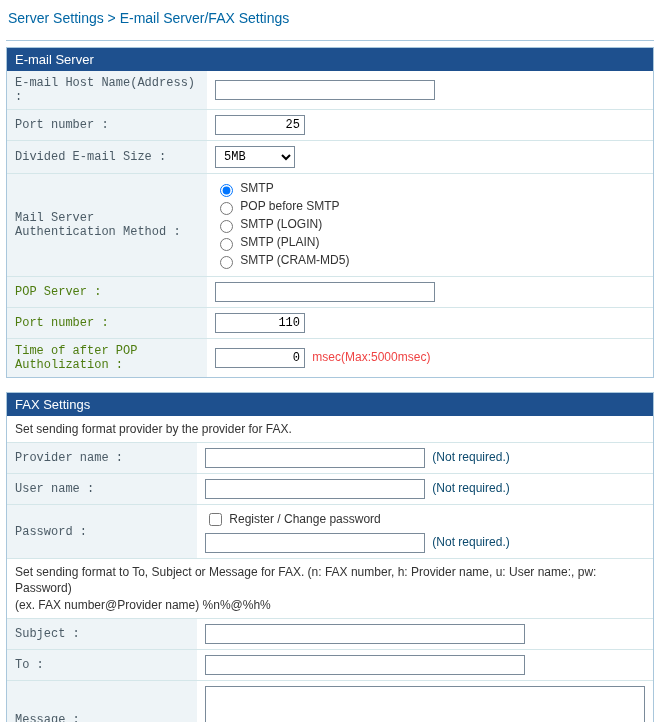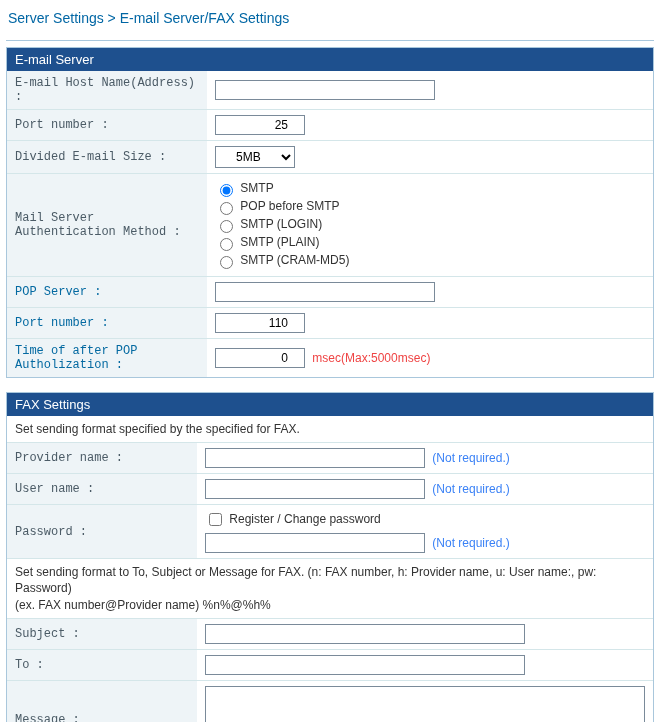--- a/index.html
+++ b/index.html
@@ -42,43 +42,43 @@
   }
   table.form tr:first-child td { border-top: none; }
   td.label {
     width: 200px;
     background: #eef4f7;
     color: #4b5b66;
     vertical-align: top;
     padding-top: 8px;
     font-family: Liberation Mono, monospace;
   }
-  td.label.disabled { color: #0369a1; }
+  td.label.disabled { color: #4d7c0f; }
   td.control { background: #fff; }
   td.desc {
     background: #fff;
     color: #333;
     padding: 6px 8px;
     line-height: 1.35;
   }
   input[type=text], input[type=password], textarea, select {
     border: 1px solid #7a8a99;
-    padding: 2px 16px;
+    padding: 2px 4px;
     font-size: 12px;
-    font-family: Liberation Sans, sans-serif;
+    font-family: Liberation Mono, monospace;
     background: #fff;
   }
   input.wide { width: 220px; }
   input.num  { width: 90px; text-align: right; }
   textarea.msg {
     width: 440px;
     height: 65px;
     resize: vertical;
   }
-  .after-text { color: #3b82f6; padding-left: 4px; }
+  .after-text { color: #0c4a6e; padding-left: 4px; }
   .after-text.dim { color: #ef4444; }
   .radio-stack label {
     display: block;
     margin: 2px 0;
     color: #333;
   }
   .radio-stack input { margin-right: 4px; vertical-align: middle; }
   .checkbox-line input { margin-right: 4px; vertical-align: middle; }
   select.size-select { width: 80px; }
 </style>
@@ -159,21 +159,21 @@
     </tr>
   </tbody>
     </table>
 </div>
 
 <div class="panel">
   <div class="panel-header">FAX Settings</div>
   <table class="form">
     <tbody>
         <tr>
-      <td class="desc" colspan="2">Set sending format specified by the specified for FAX.</td>
+      <td class="desc" colspan="2">Set sending format provider by the provider for FAX.</td>
     </tr>
     <tr>
       <td class="label">Provider name :</td>
       <td class="control">
         <input type="text" class="wide" value="" style="">
         <span class="after-text">(Not required.)</span>
       </td>
     </tr>
     <tr>
       <td class="label">User name :</td>

